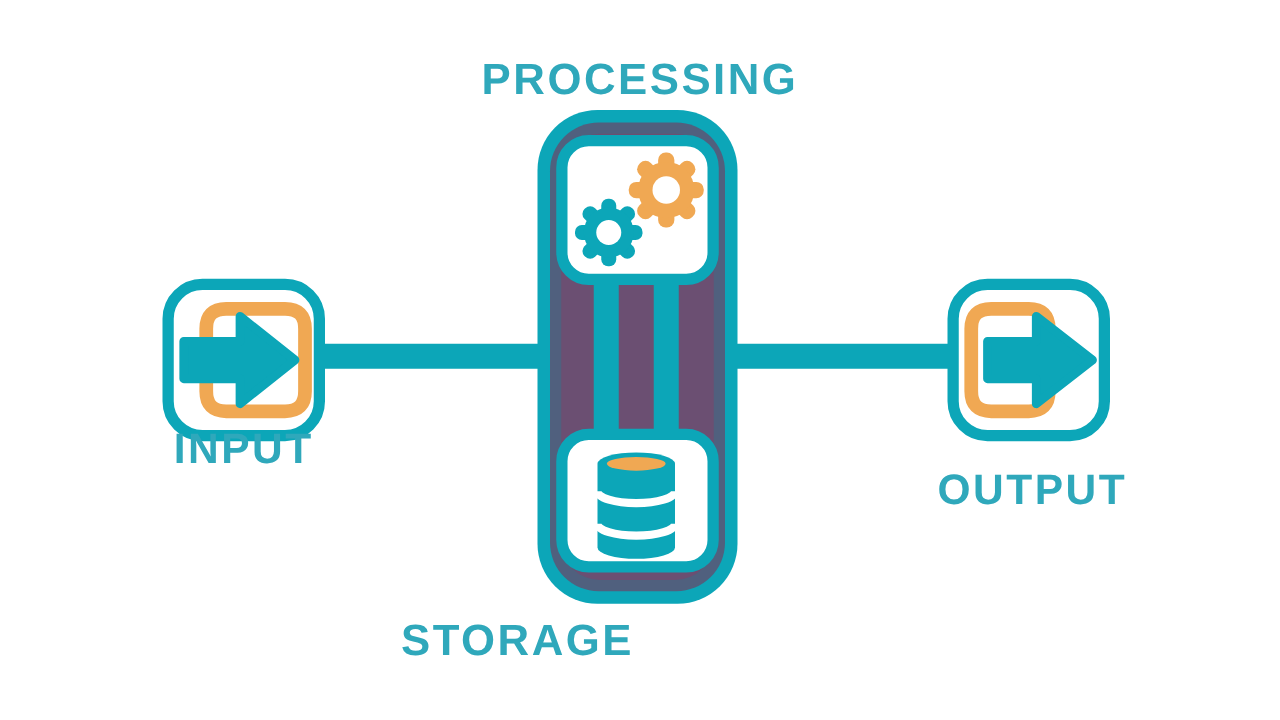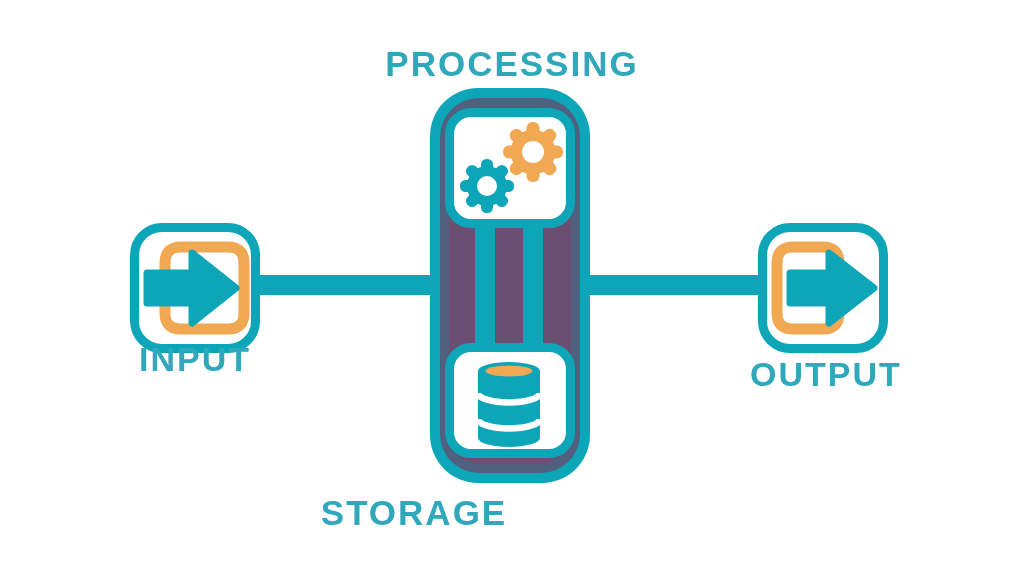--- a/index.html
+++ b/index.html
@@ -20,21 +20,21 @@
     font-weight:700;
     font-size:35px;
     letter-spacing:2px;
     text-align:center;
     line-height:1;
     white-space:nowrap;
   }
   .title-processing{left:0;width:1024px;top:46px;}
   .title-storage{left:0;width:828px;top:495px;}
   .input-label{left:122px;width:146px;top:342px;font-size:34px;}
-  .output-label{left:750px;width:146px;top:357px;font-size:34px;text-align:center;}
+  .output-label{left:750px;width:146px;top:375px;font-size:34px;text-align:center;}
 
   .connector{position:absolute;top:275px;height:20px;background:var(--teal);}
   .connector-left{left:252px;width:184px;}
   .connector-right{left:584px;width:180px;}
 
   .io-box{
     position:absolute;top:223px;width:112px;height:112px;
     background:#fff;border:9px solid var(--teal);border-radius:32px;
   }
   .input-box{left:130px;}

